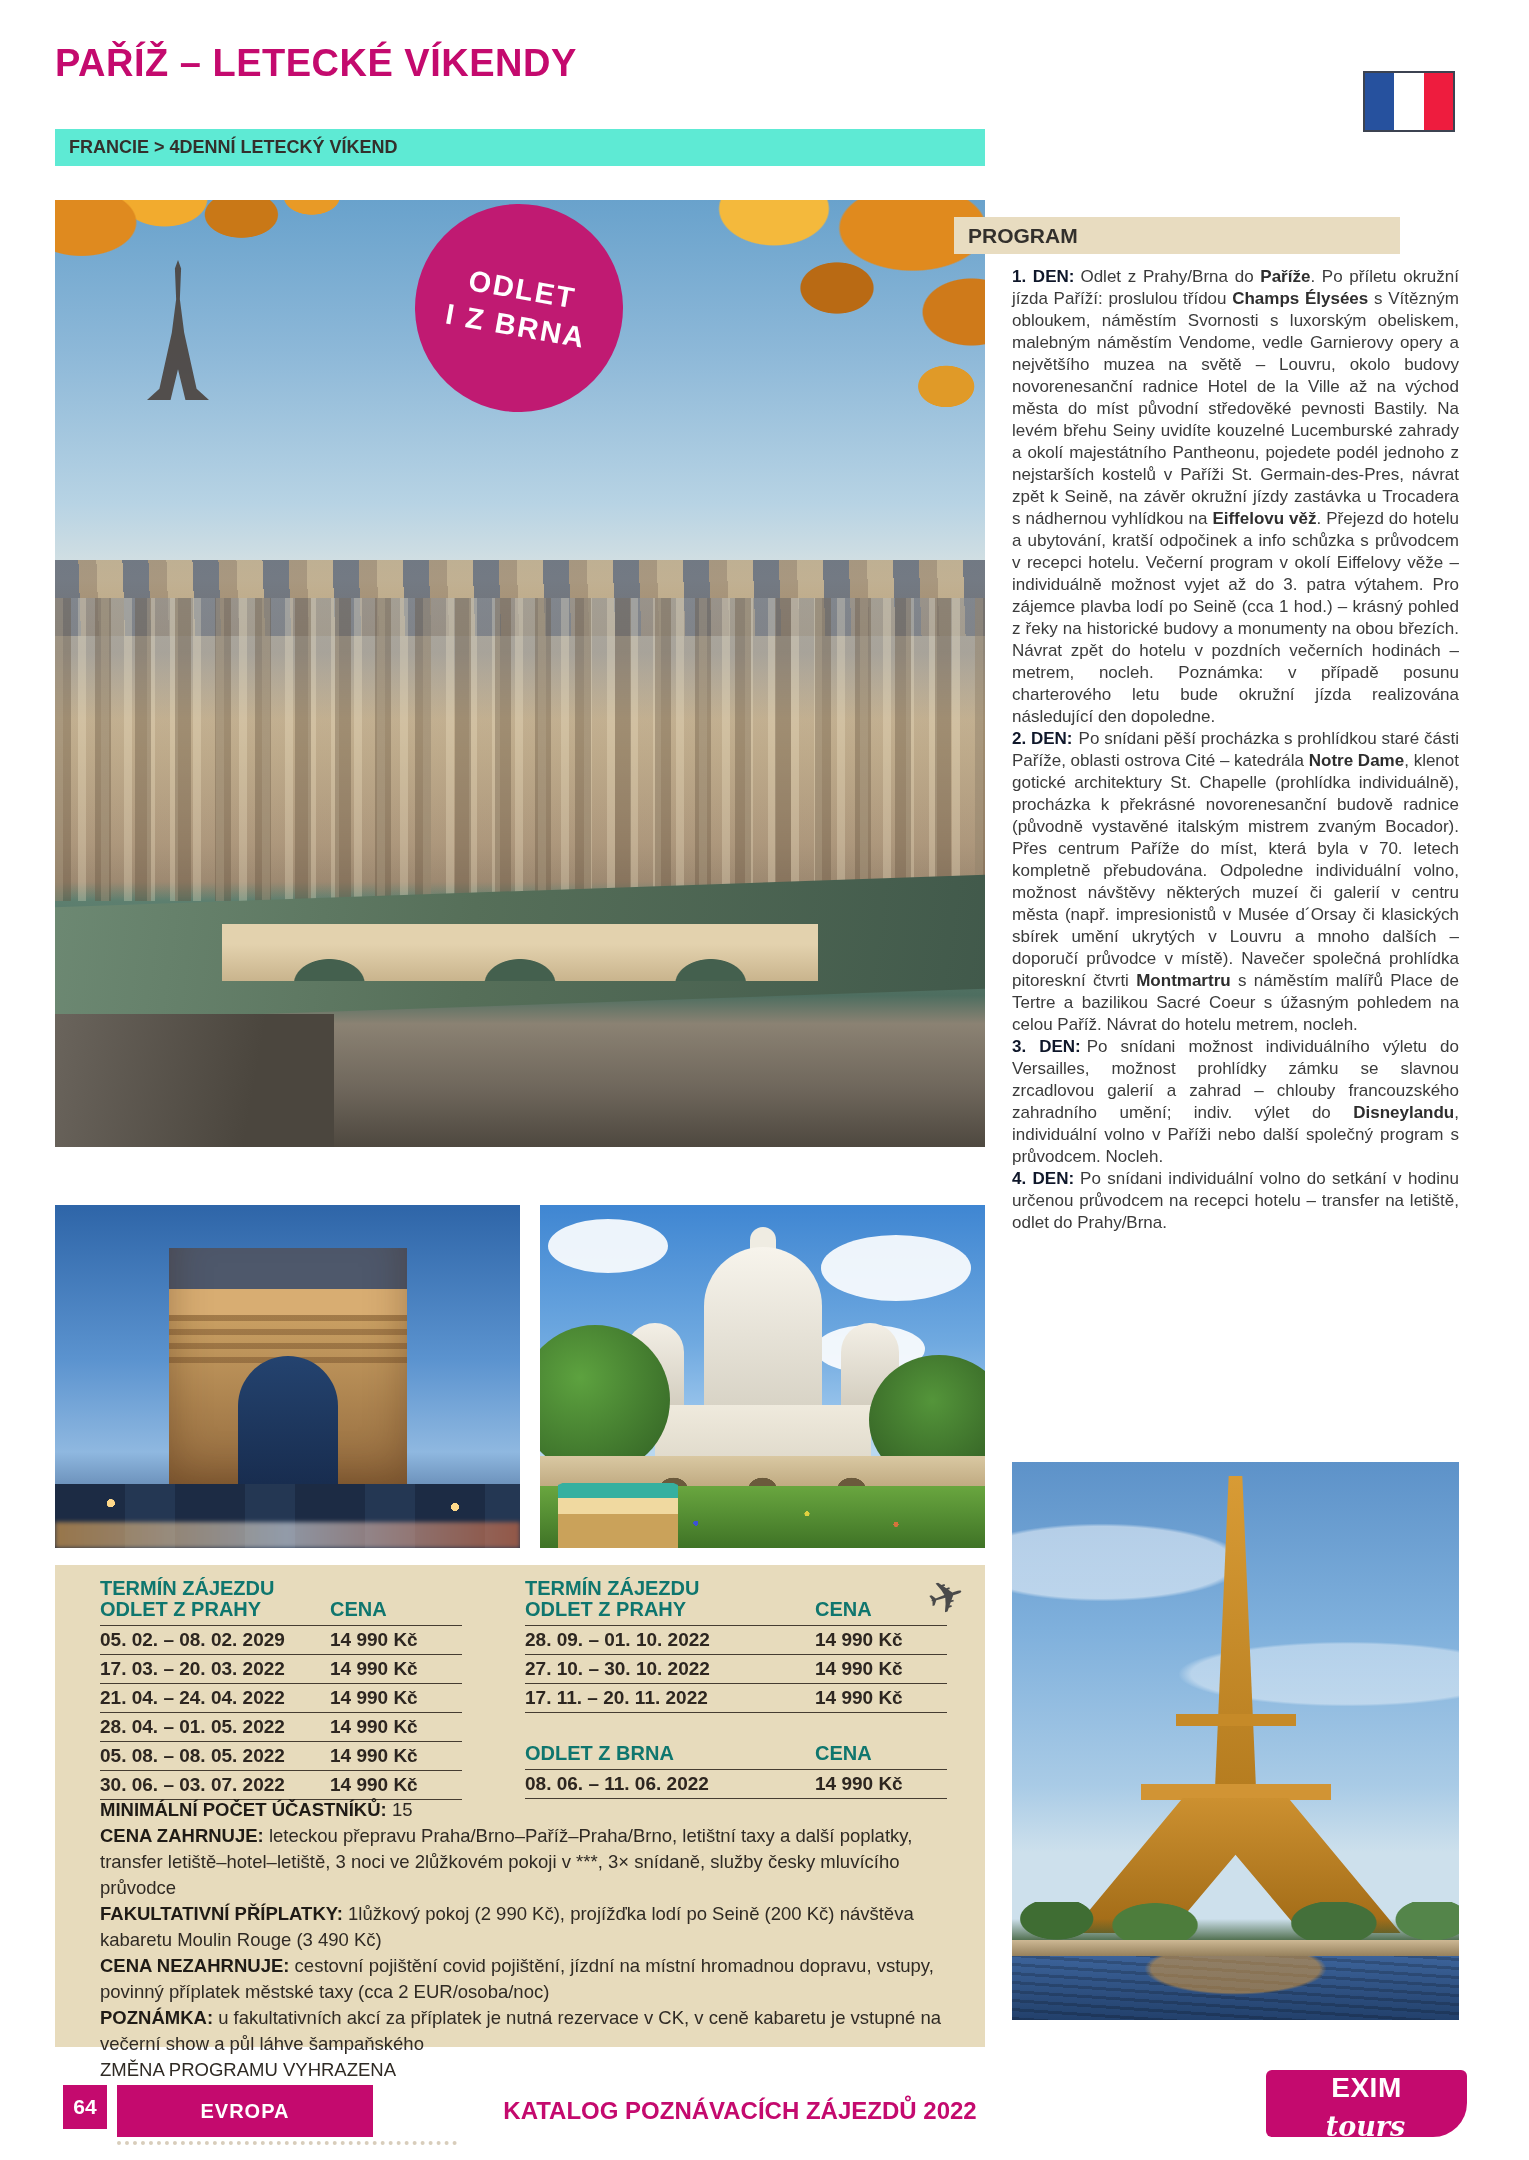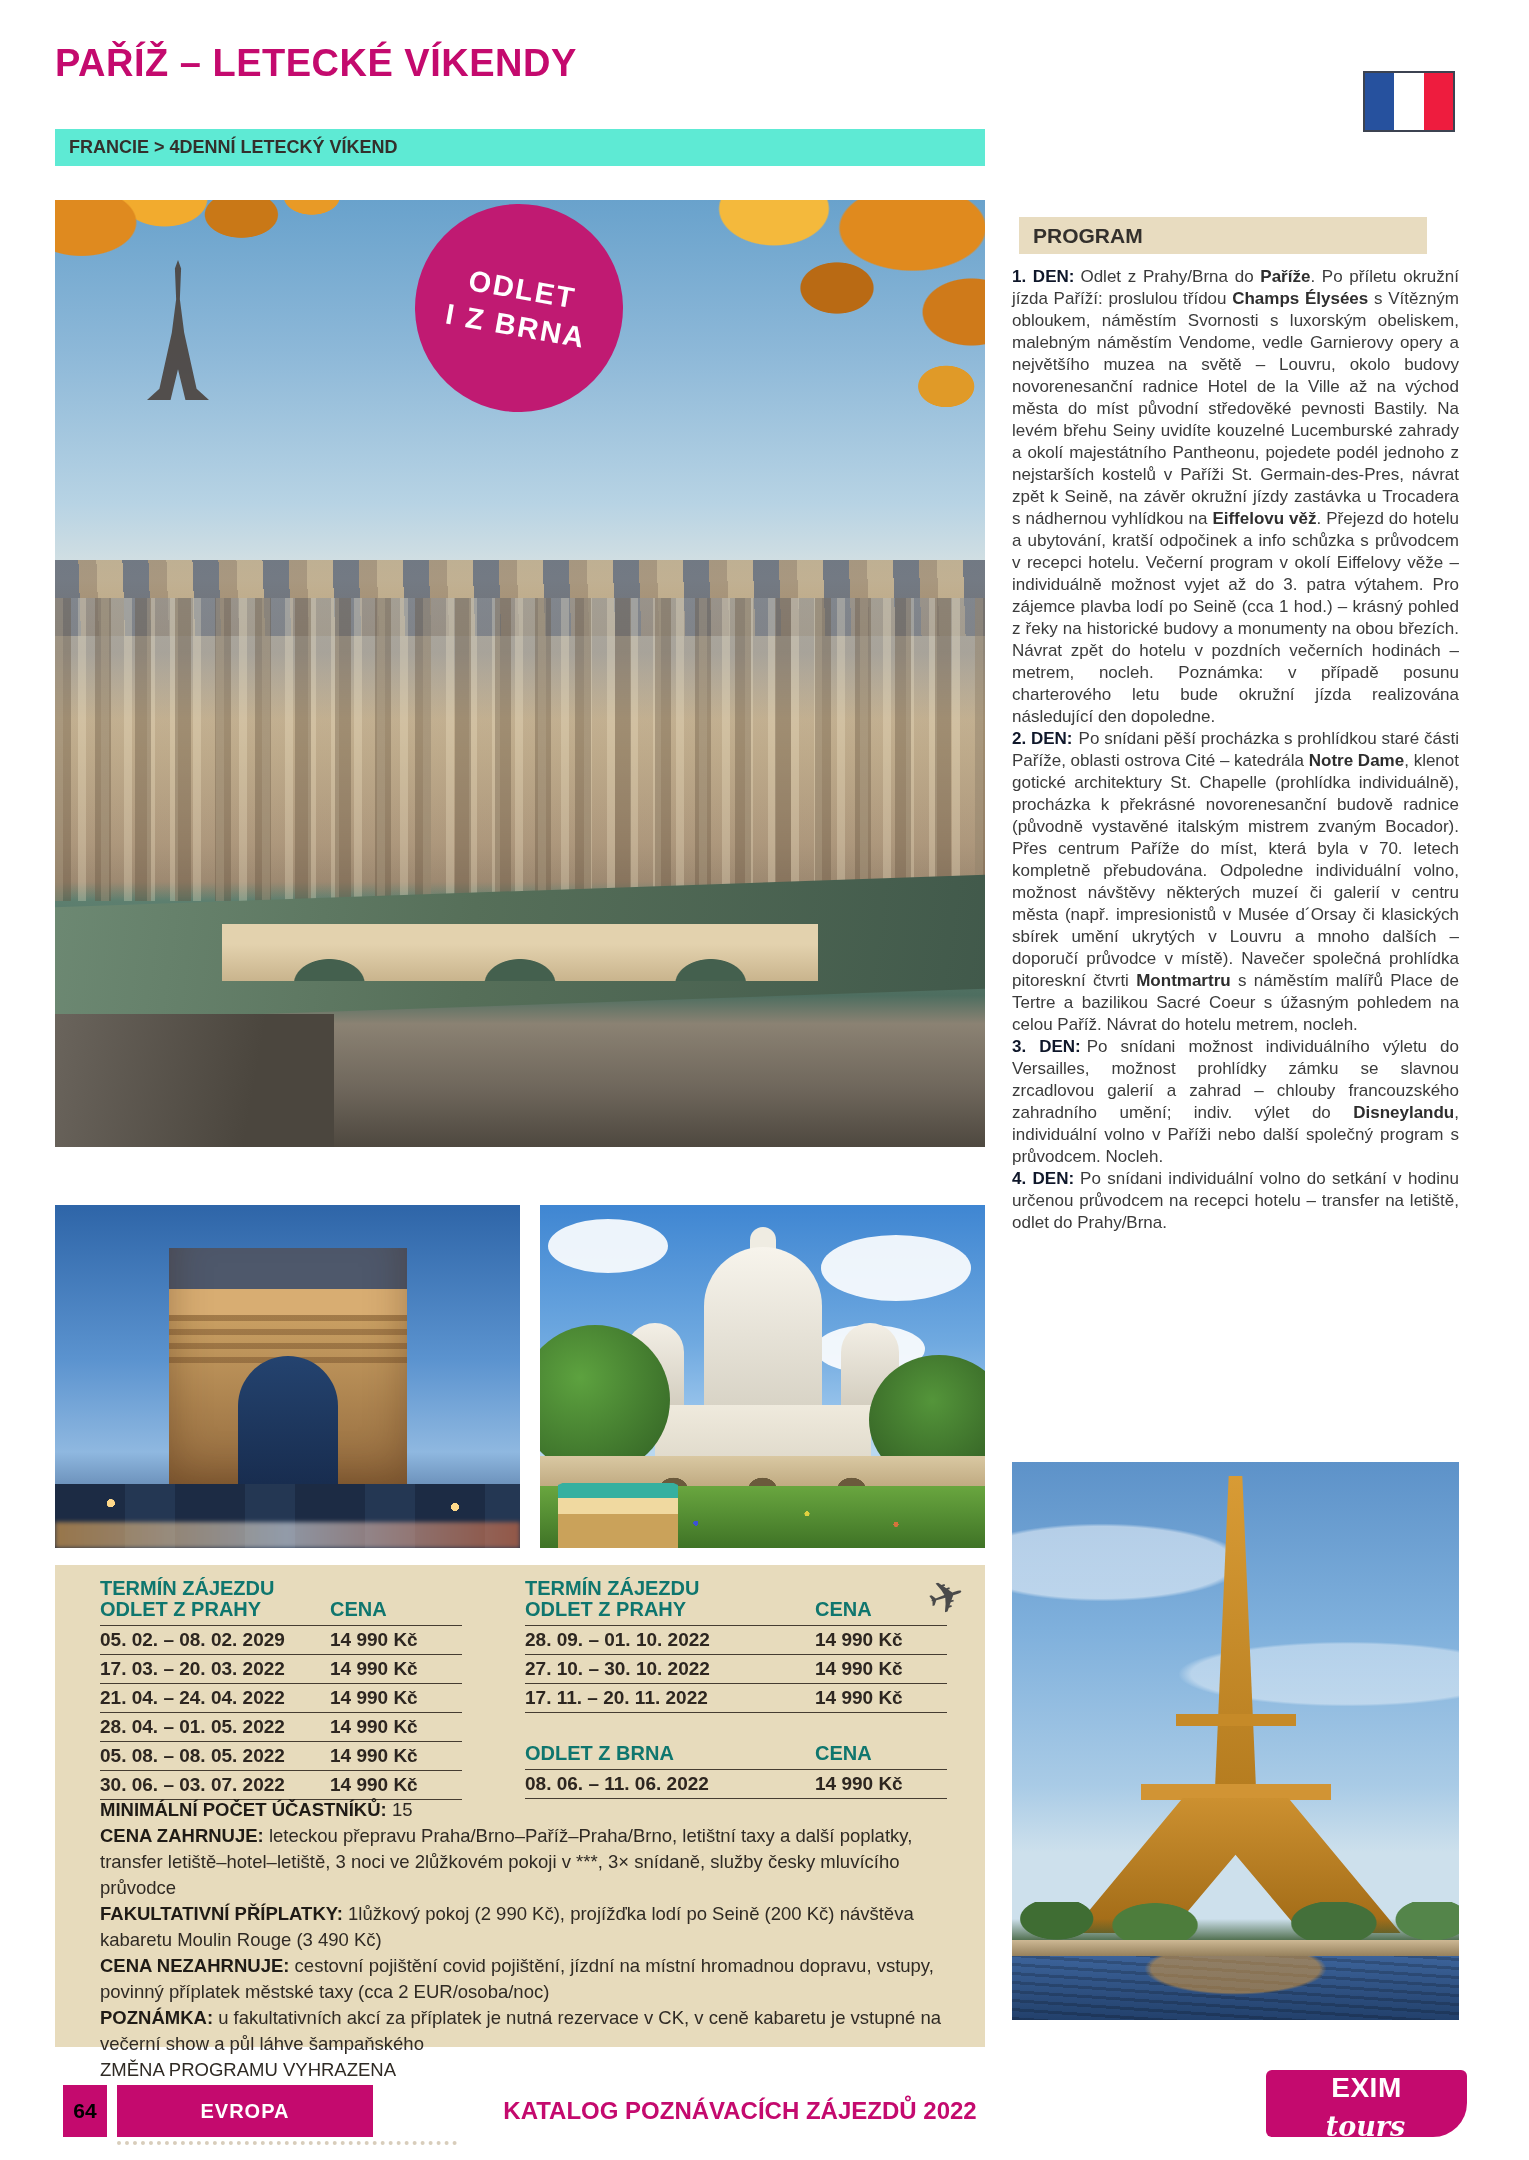--- a/index.html
+++ b/index.html
@@ -105,21 +105,21 @@
         radial-gradient(5px 5px at 35% 60%,#3c52d4 0 50%,rgba(0,0,0,0) 52%),
         radial-gradient(5px 5px at 60% 45%,#e0d040 0 50%,rgba(0,0,0,0) 52%),
         radial-gradient(5px 5px at 80% 62%,#d4743c 0 50%,rgba(0,0,0,0) 52%),
         linear-gradient(180deg,#69a63f,#3f7326);}
   .sc-carousel{position:absolute;left:18px;bottom:0;width:120px;height:90px;
       background:
         linear-gradient(180deg,rgba(0,0,0,0) 0 28%,#35b0a0 28% 45%,#f0d9a0 45% 62%,#caa25a 62% 100%);
       clip-path:polygon(50% 0,100% 30%,100% 100%,0 100%,0 30%);}
 
   
-  .program-bar{position:absolute;left:1019px;top:217px;width:408px;height:37px;
+  .program-bar{position:absolute;left:954px;top:217px;width:446px;height:37px;
       background:#e8dcc0;box-sizing:border-box;padding-left:14px;
       font-size:21px;font-weight:700;color:#33302c;line-height:37px;}
   .program-text{position:absolute;left:1012px;top:266px;width:447px;
       font-size:17px;line-height:22px;color:#3b3b3b;text-align:justify;}
   .program-text p{margin:0;}
   .day-label{color:#0f172a;font-weight:700;margin-right:6px;}
   .program-text b{color:#2e2e2e;}
 
   
   .photo-eiffel{left:1012px;top:1462px;width:447px;height:558px;
@@ -165,22 +165,22 @@
       font-size:19px;font-weight:700;color:#2d2620;}
   .trow .tdate{flex:1;}
   .trow .tprice{width:132px;}
   .rows{border-bottom:1.5px solid #453c31;}
   .brno{margin-top:30px;}
   .info{position:absolute;left:45px;top:232px;width:845px;
       font-size:18.5px;line-height:26px;color:#2f2a24;}
   .info-line b{color:#1f1b16;}
 
   
-  .foot-page{position:absolute;left:63px;top:2085px;width:44px;height:52px;background:#c40a6e;
-      color:#000000;font-weight:700;font-size:21px;display:flex;align-items:center;justify-content:center;}
+  .foot-page{position:absolute;left:63px;top:2085px;width:44px;height:44px;background:#c40a6e;
+      color:#ffffff;font-weight:700;font-size:21px;display:flex;align-items:center;justify-content:center;}
   .foot-section{position:absolute;left:117px;top:2085px;width:256px;height:52px;background:#c40a6e;
       color:#fff;font-weight:700;font-size:20px;letter-spacing:1px;
       display:flex;align-items:center;justify-content:center;}
   .foot-dashes{position:absolute;left:117px;top:2141px;width:340px;border-top:4px dotted #d8cdbb;}
   .foot-catalog{position:absolute;left:500px;top:2085px;width:480px;height:52px;
       color:#c40a6e;font-weight:700;font-size:24px;display:flex;align-items:center;justify-content:center;}
   .exim-logo{position:absolute;left:1266px;top:2070px;width:201px;height:67px;background:#c40a6e;
       border-radius:6px 6px 34px 6px;display:flex;align-items:center;justify-content:center;gap:7px;flex-direction:column;}
   .exim-logo .palm{width:38px;height:38px;}
   .exim-bold{color:#fff;font-weight:700;font-size:28px;letter-spacing:.5px;}

